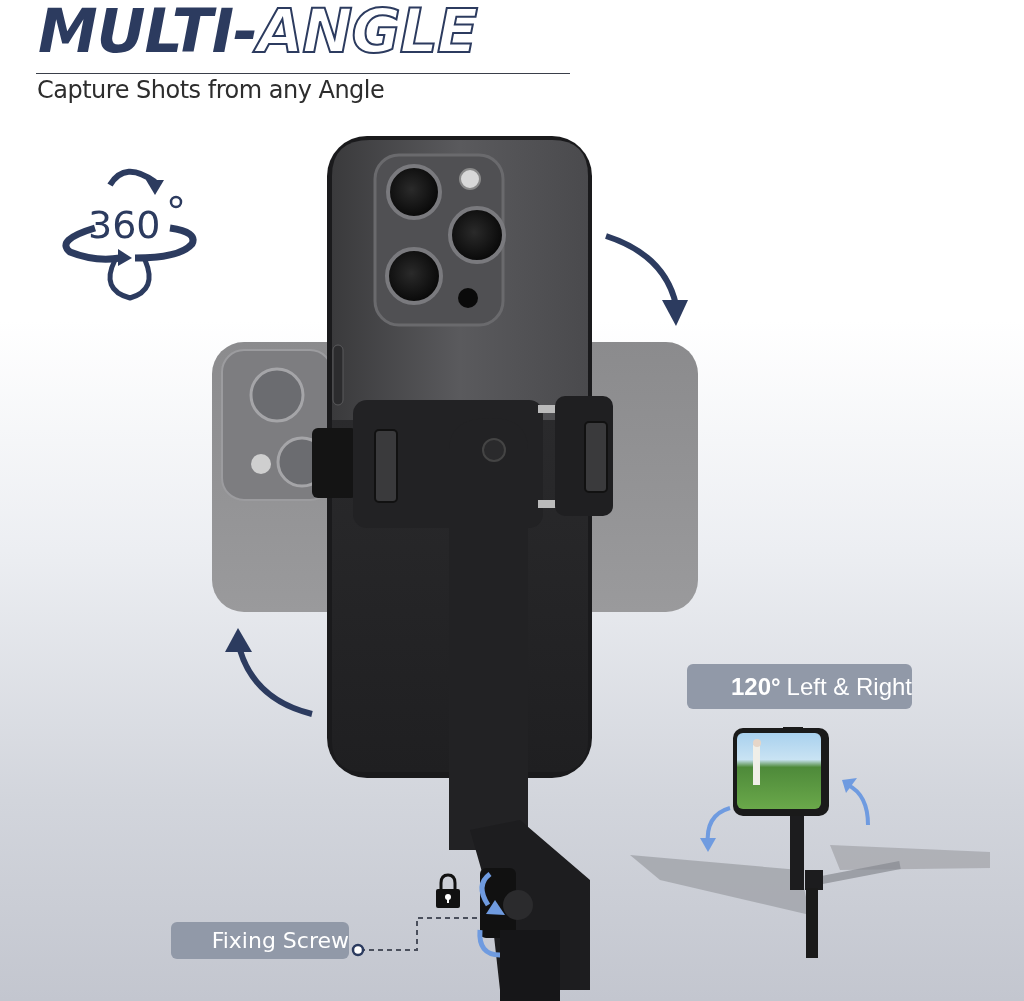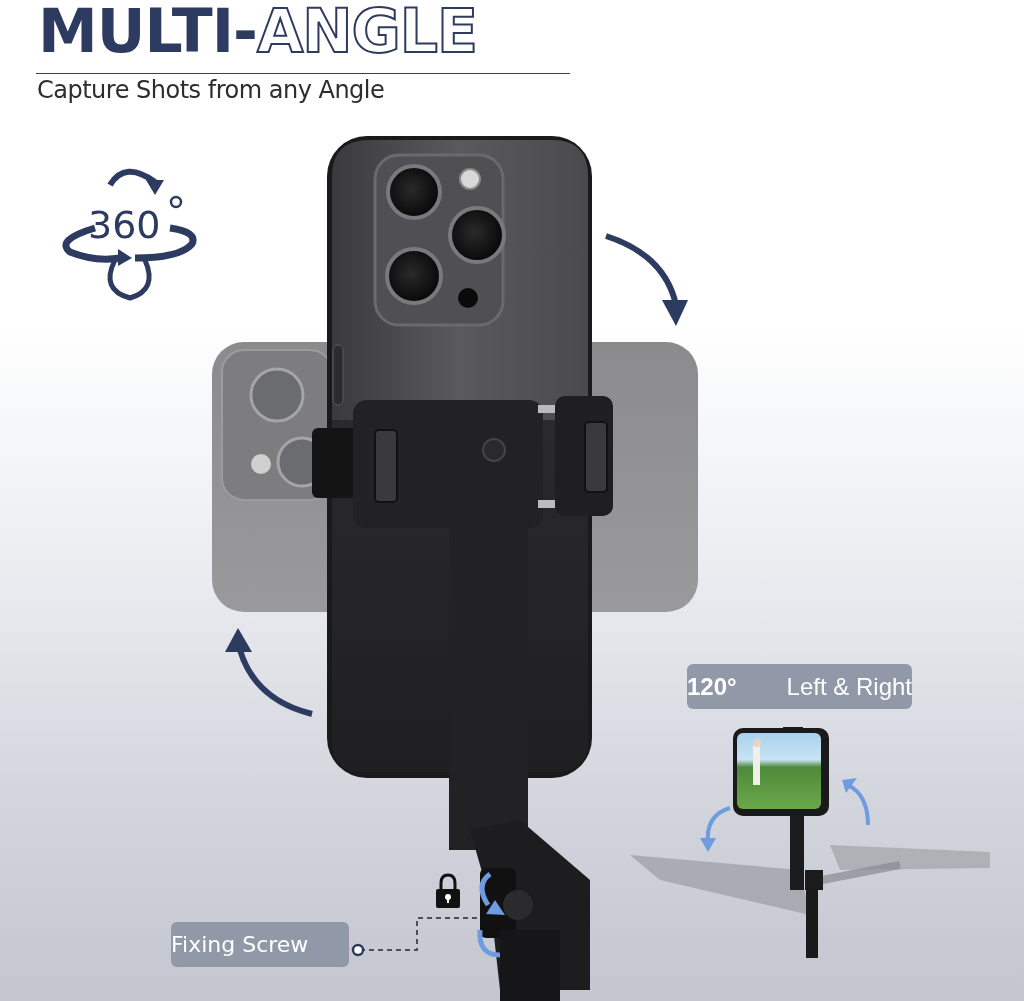--- a/index.html
+++ b/index.html
@@ -1,28 +1,28 @@
 <!DOCTYPE html>
 <html><head>
 <meta charset="utf-8">
 <style>
   html,body{margin:0;padding:0;}
   body{width:1024px;height:1001px;overflow:hidden;position:relative;
     background:linear-gradient(180deg,#ffffff 0%,#ffffff 32%,#eceef2 55%,#d2d5dc 80%,#c3c6cf 100%);
     font-family:"Liberation Sans",sans-serif;}
   .abs{position:absolute;}
-  .title{left:38px;top:0px;height:62px;font-family:"DejaVu Sans",sans-serif;font-weight:bold;font-size:60px;line-height:62px;letter-spacing:-1px;white-space:nowrap;}
+  .title{left:38px;top:0px;height:62px;font-family:"DejaVu Sans",sans-serif;font-weight:bold;font-style:italic;font-size:60px;line-height:62px;letter-spacing:-1px;white-space:nowrap;}
   .title .solid{color:#2c3b5f;}
   .title .outline{color:#ffffff;-webkit-text-stroke:2px #2c3b5f;}
   .rule{left:36px;top:73px;width:534px;height:1px;background:#3a3f4a;}
   .subtitle{left:37px;top:76px;font-size:24px;color:#2d2d2d;font-family:"DejaVu Sans",sans-serif;letter-spacing:-0.5px;}
-  .badge{background:#9199a8;color:#fff;border-radius:6px;display:flex;align-items:center;justify-content:space-between;}
+  .badge{background:#9199a8;color:#fff;border-radius:6px;display:flex;align-items:center;justify-content:flex-end;}
   .badge-120{left:687px;top:664px;width:225px;height:45px;font-size:24px;}
   .badge-120 b{font-weight:bold;margin-right:6px;}
-  .badge-fix{left:171px;top:922px;width:178px;height:45px;font-size:22px;font-family:"DejaVu Sans",sans-serif;}
+  .badge-fix{left:171px;top:922px;width:178px;height:37px;font-size:22px;font-family:"DejaVu Sans",sans-serif;}
   svg{position:absolute;left:0;top:0;}
 </style>
 </head>
 <body>
 
 <div class="abs title">
   <span class="solid">MULTI-</span><span class="outline">ANGLE</span>
 </div>
 <div class="abs rule"></div>
 <div class="abs subtitle">Capture Shots from any Angle</div>

